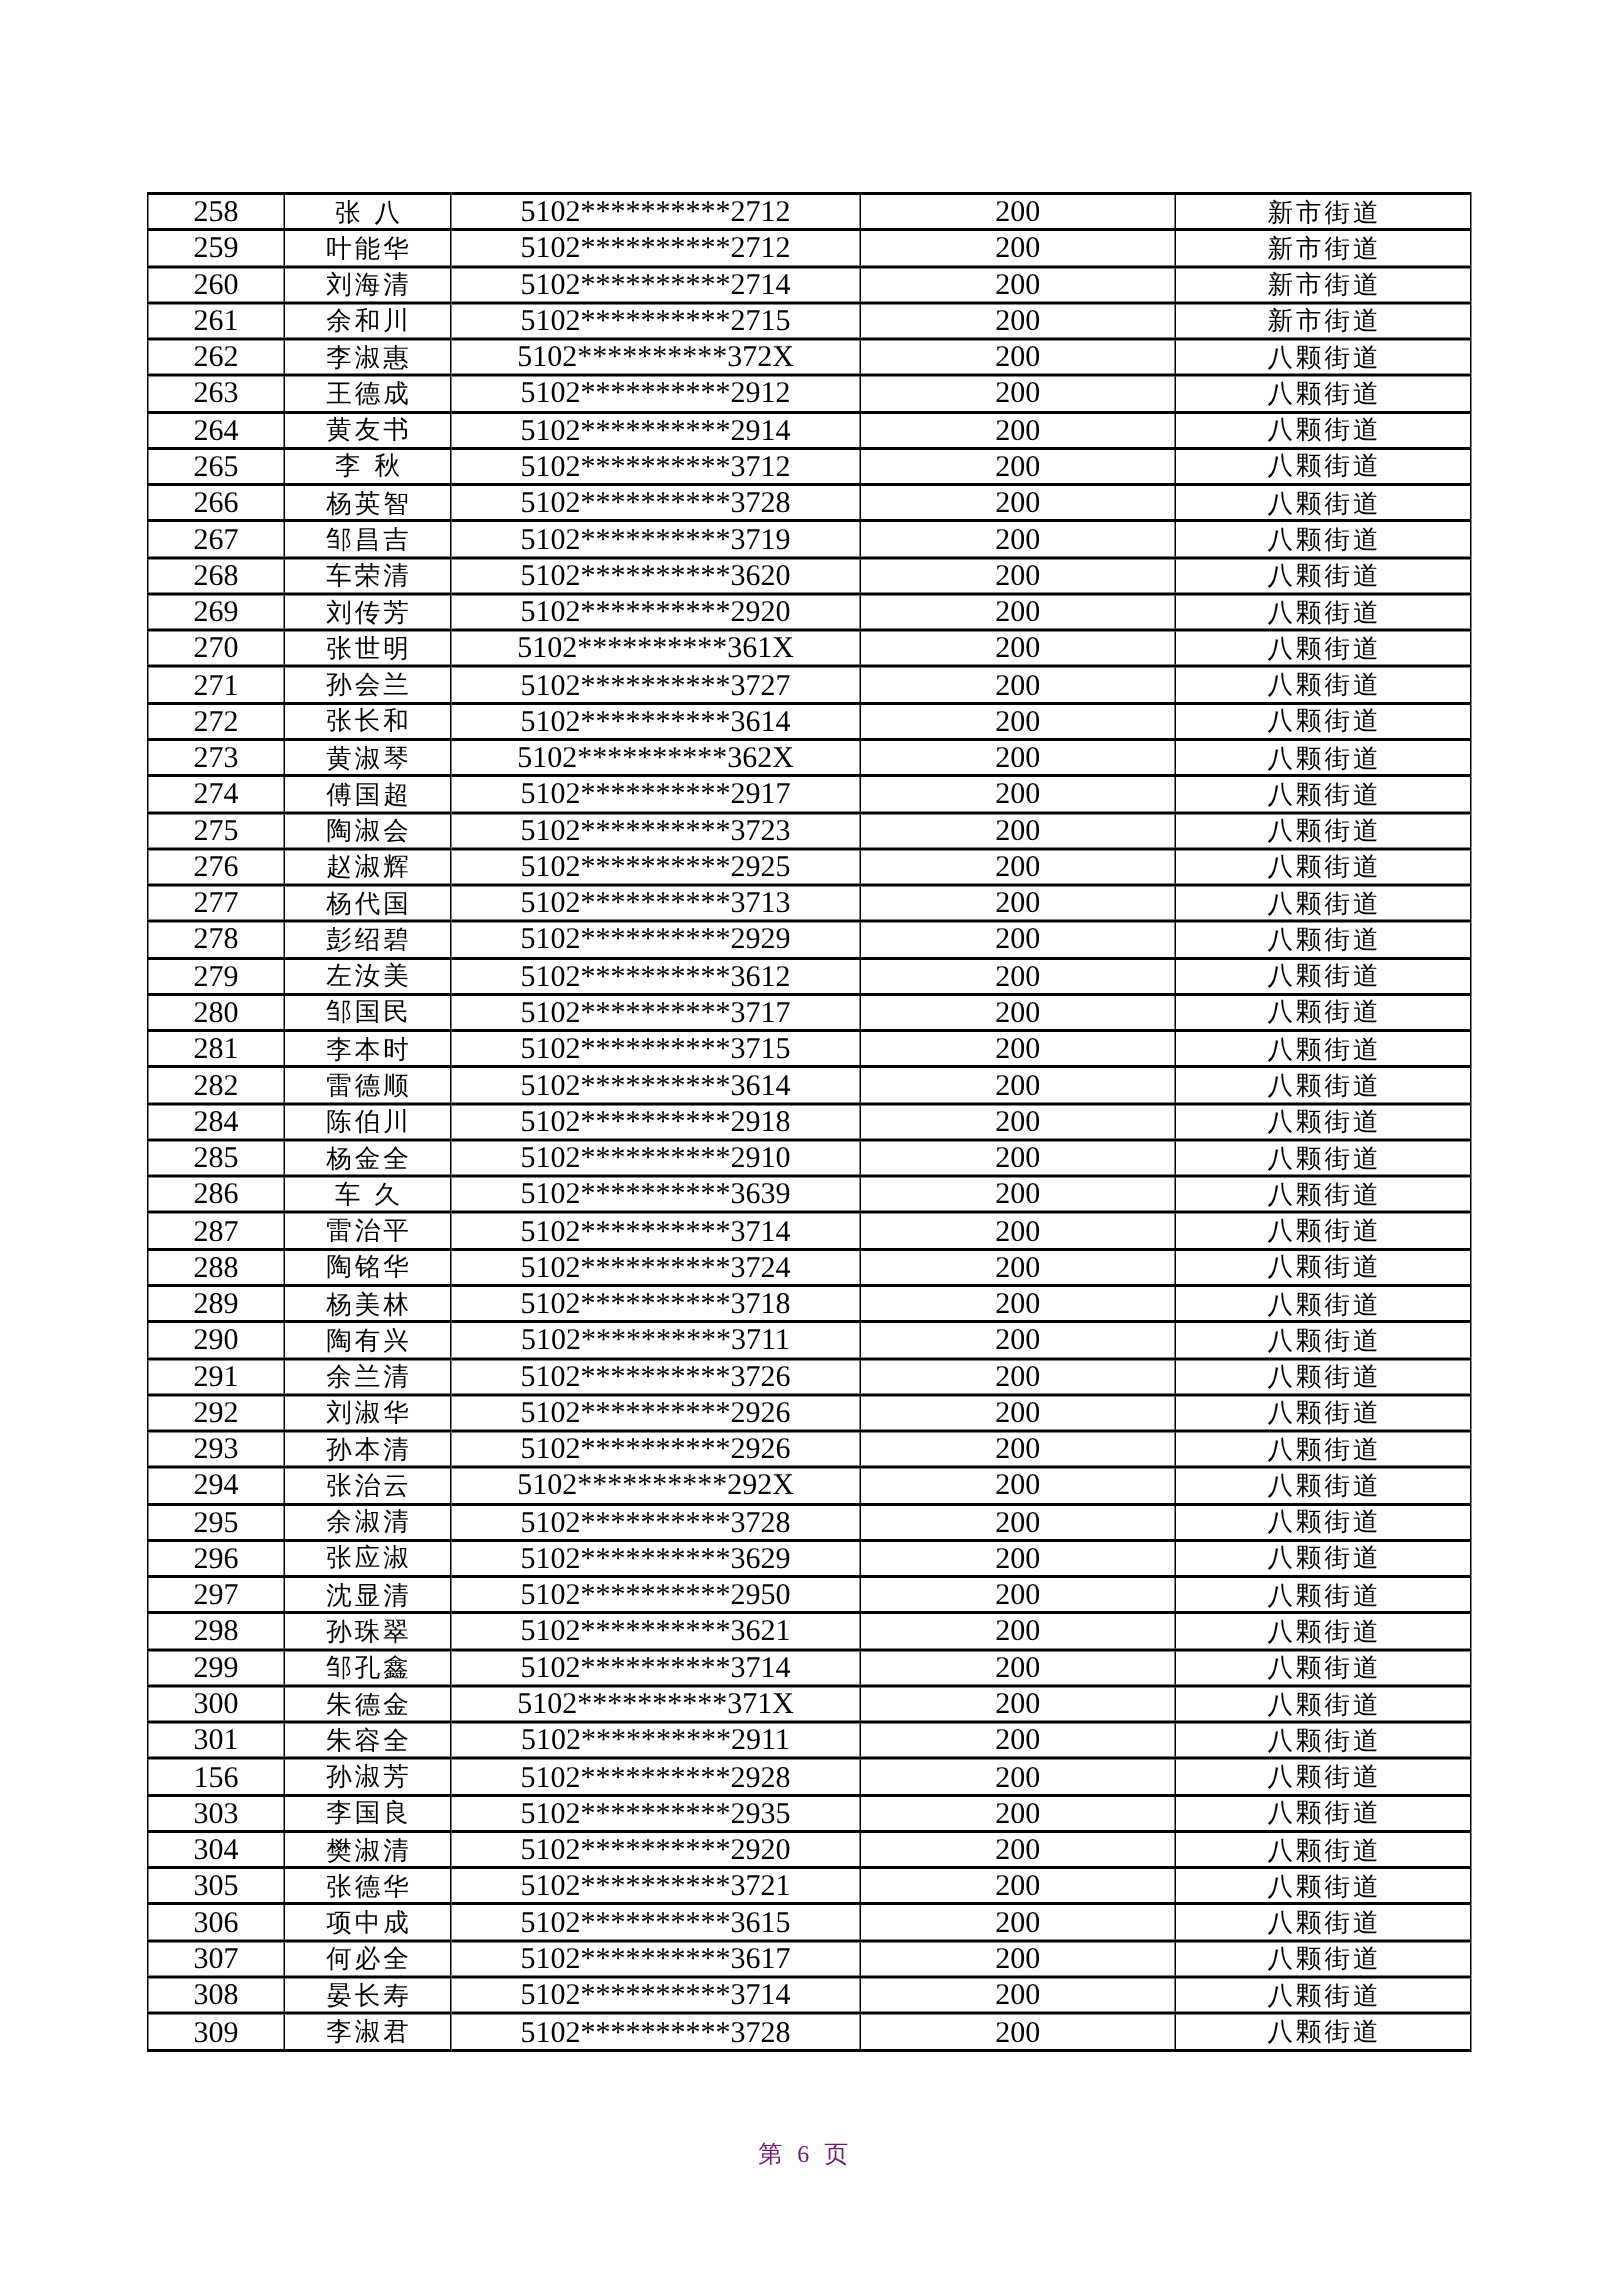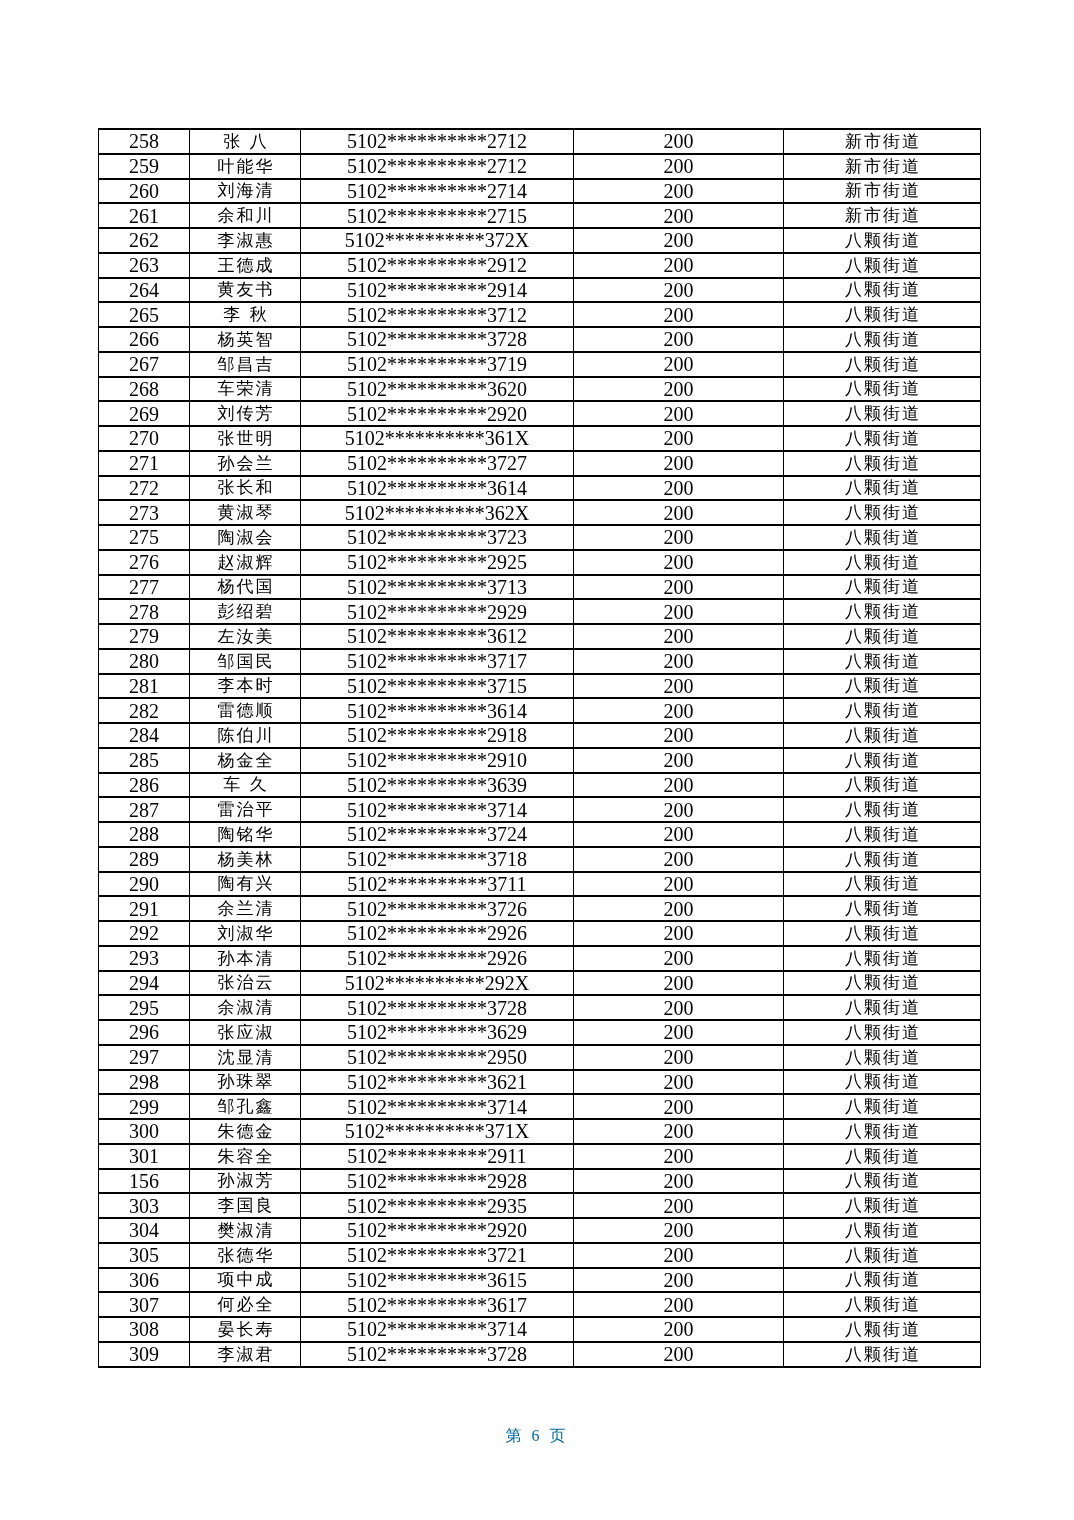--- a/index.html
+++ b/index.html
@@ -55,21 +55,21 @@
     text-align: center;
   }
   .page-footer {
     position: absolute;
     left: 0;
     top: 1426px;
     width: 100%;
     text-align: center;
     font-size: 16px;
     letter-spacing: 3px;
-    color: #0369a1;
+    color: #701a75;
   }
 </style>
 </head>
 <body>
 
 <div class="doc-page">
 
   <table class="roster">
     <colgroup>
       <col style="width:91px">
@@ -185,20 +185,27 @@
       <td class="cell-street">八颗街道</td>
     </tr>
         <tr>
       <td class="cell-no">273</td>
       <td class="cell-name">黄淑琴</td>
       <td class="cell-id">5102**********362X</td>
       <td class="cell-amount">200</td>
       <td class="cell-street">八颗街道</td>
     </tr>
         <tr>
+      <td class="cell-no">274</td>
+      <td class="cell-name">傅国超</td>
+      <td class="cell-id">5102**********2917</td>
+      <td class="cell-amount">200</td>
+      <td class="cell-street">八颗街道</td>
+    </tr>
+        <tr>
       <td class="cell-no">275</td>
       <td class="cell-name">陶淑会</td>
       <td class="cell-id">5102**********3723</td>
       <td class="cell-amount">200</td>
       <td class="cell-street">八颗街道</td>
     </tr>
         <tr>
       <td class="cell-no">276</td>
       <td class="cell-name">赵淑辉</td>
       <td class="cell-id">5102**********2925</td>

